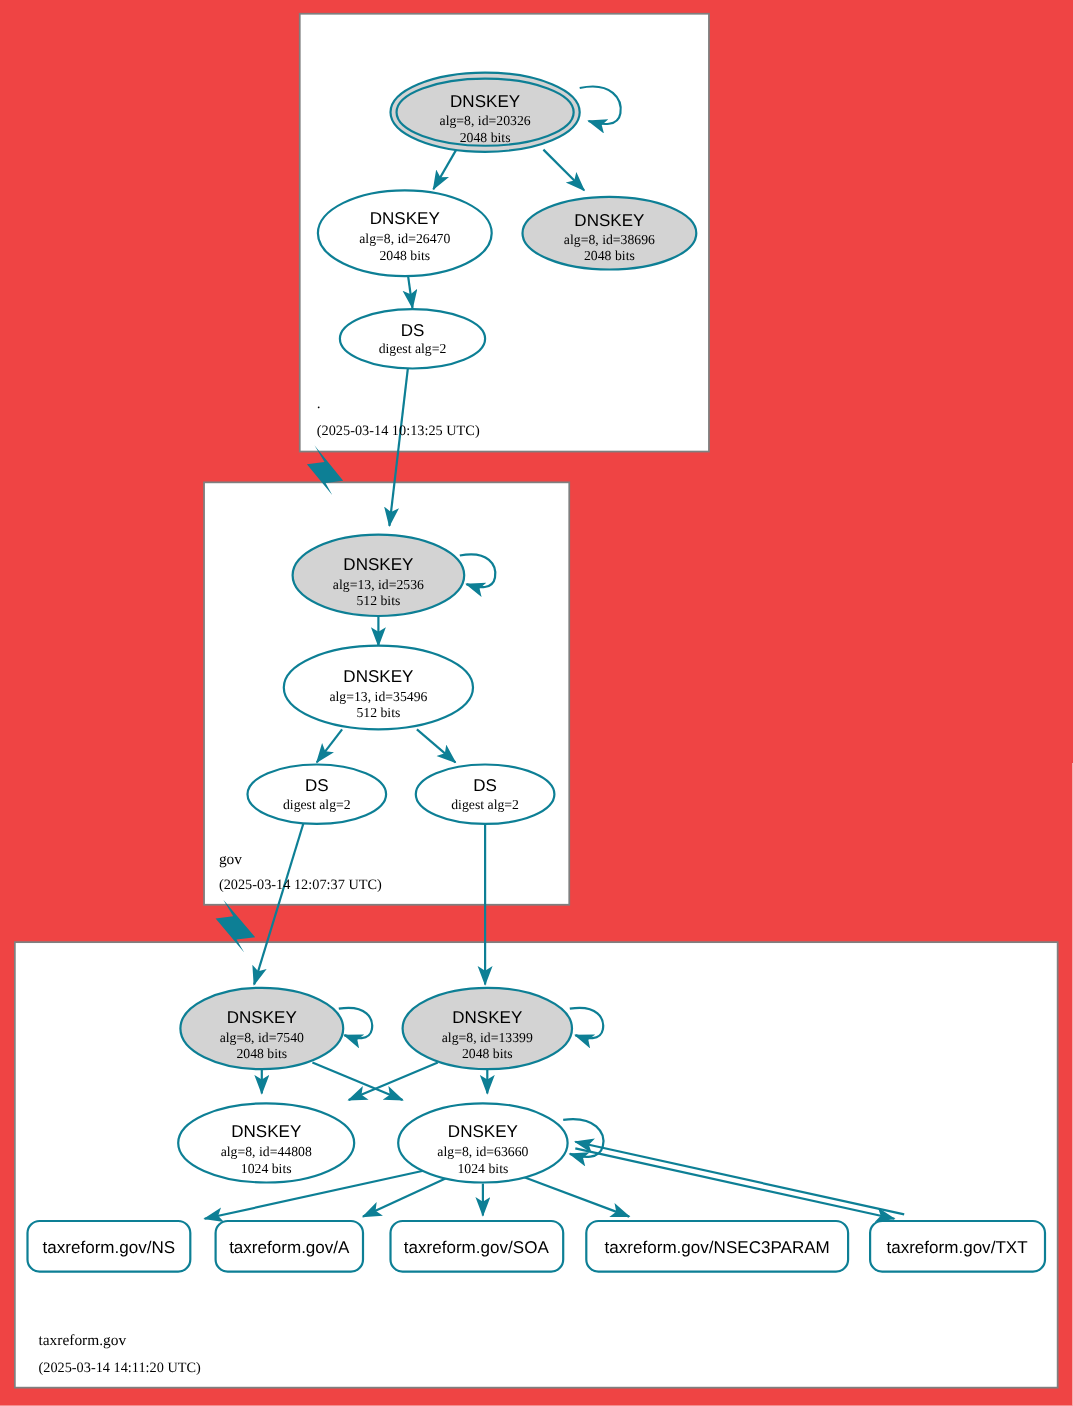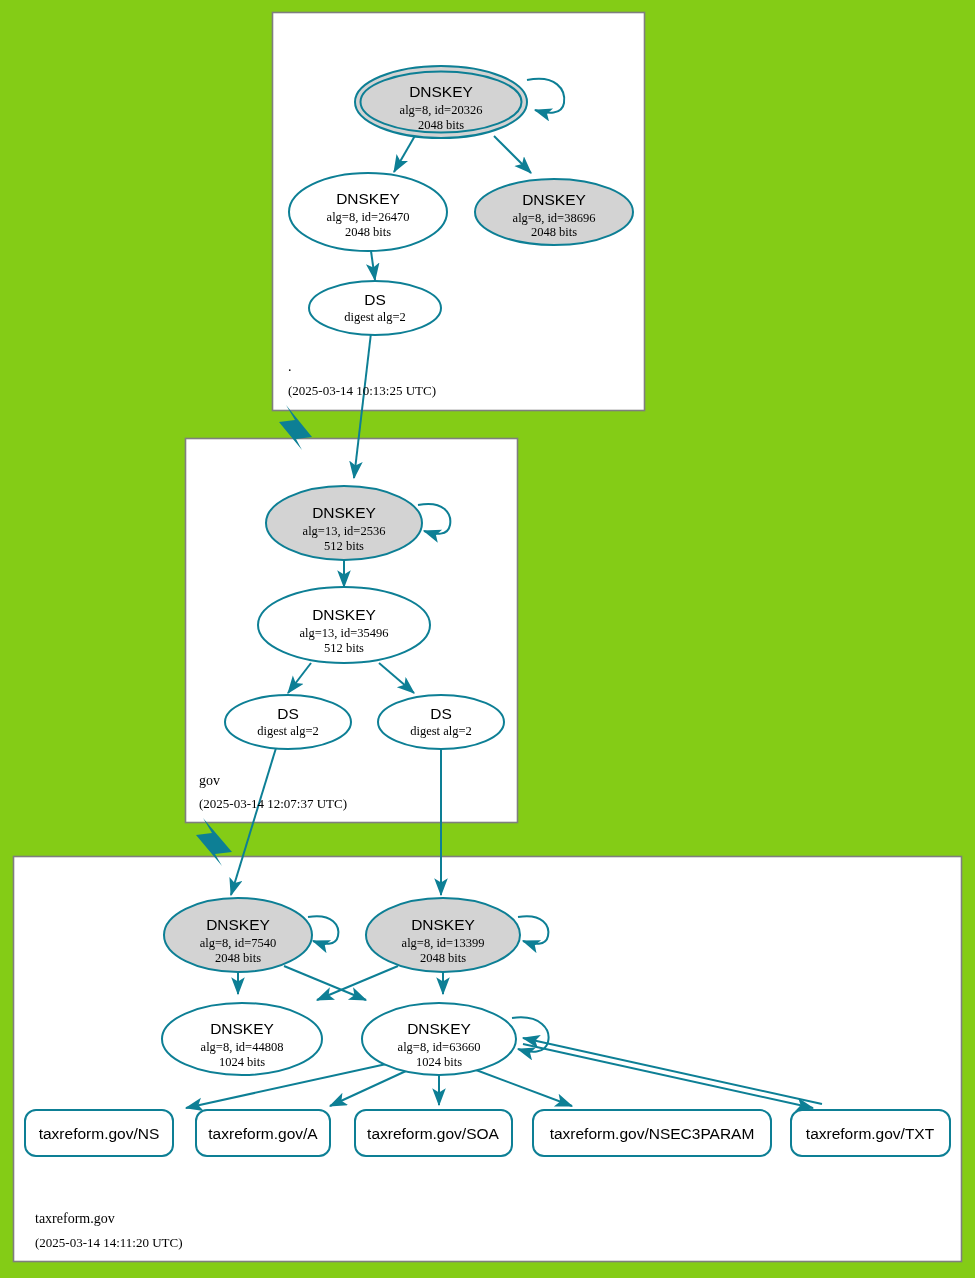--- a/index.html
+++ b/index.html
@@ -7,21 +7,21 @@
     padding: 0;
     background: #ffffff;
   }
   body {
     font-family: "Liberation Sans", sans-serif;
   }
   #stage {
     position: relative;
     width: 975px;
     height: 1278px;
-    background: #84cc16;
+    background: #ef4444;
     overflow: hidden;
   }
   #stage svg {
     position: absolute;
     left: 0;
     top: 0;
     width: 975px;
     height: 1278px;
   }
   .zone-box {

